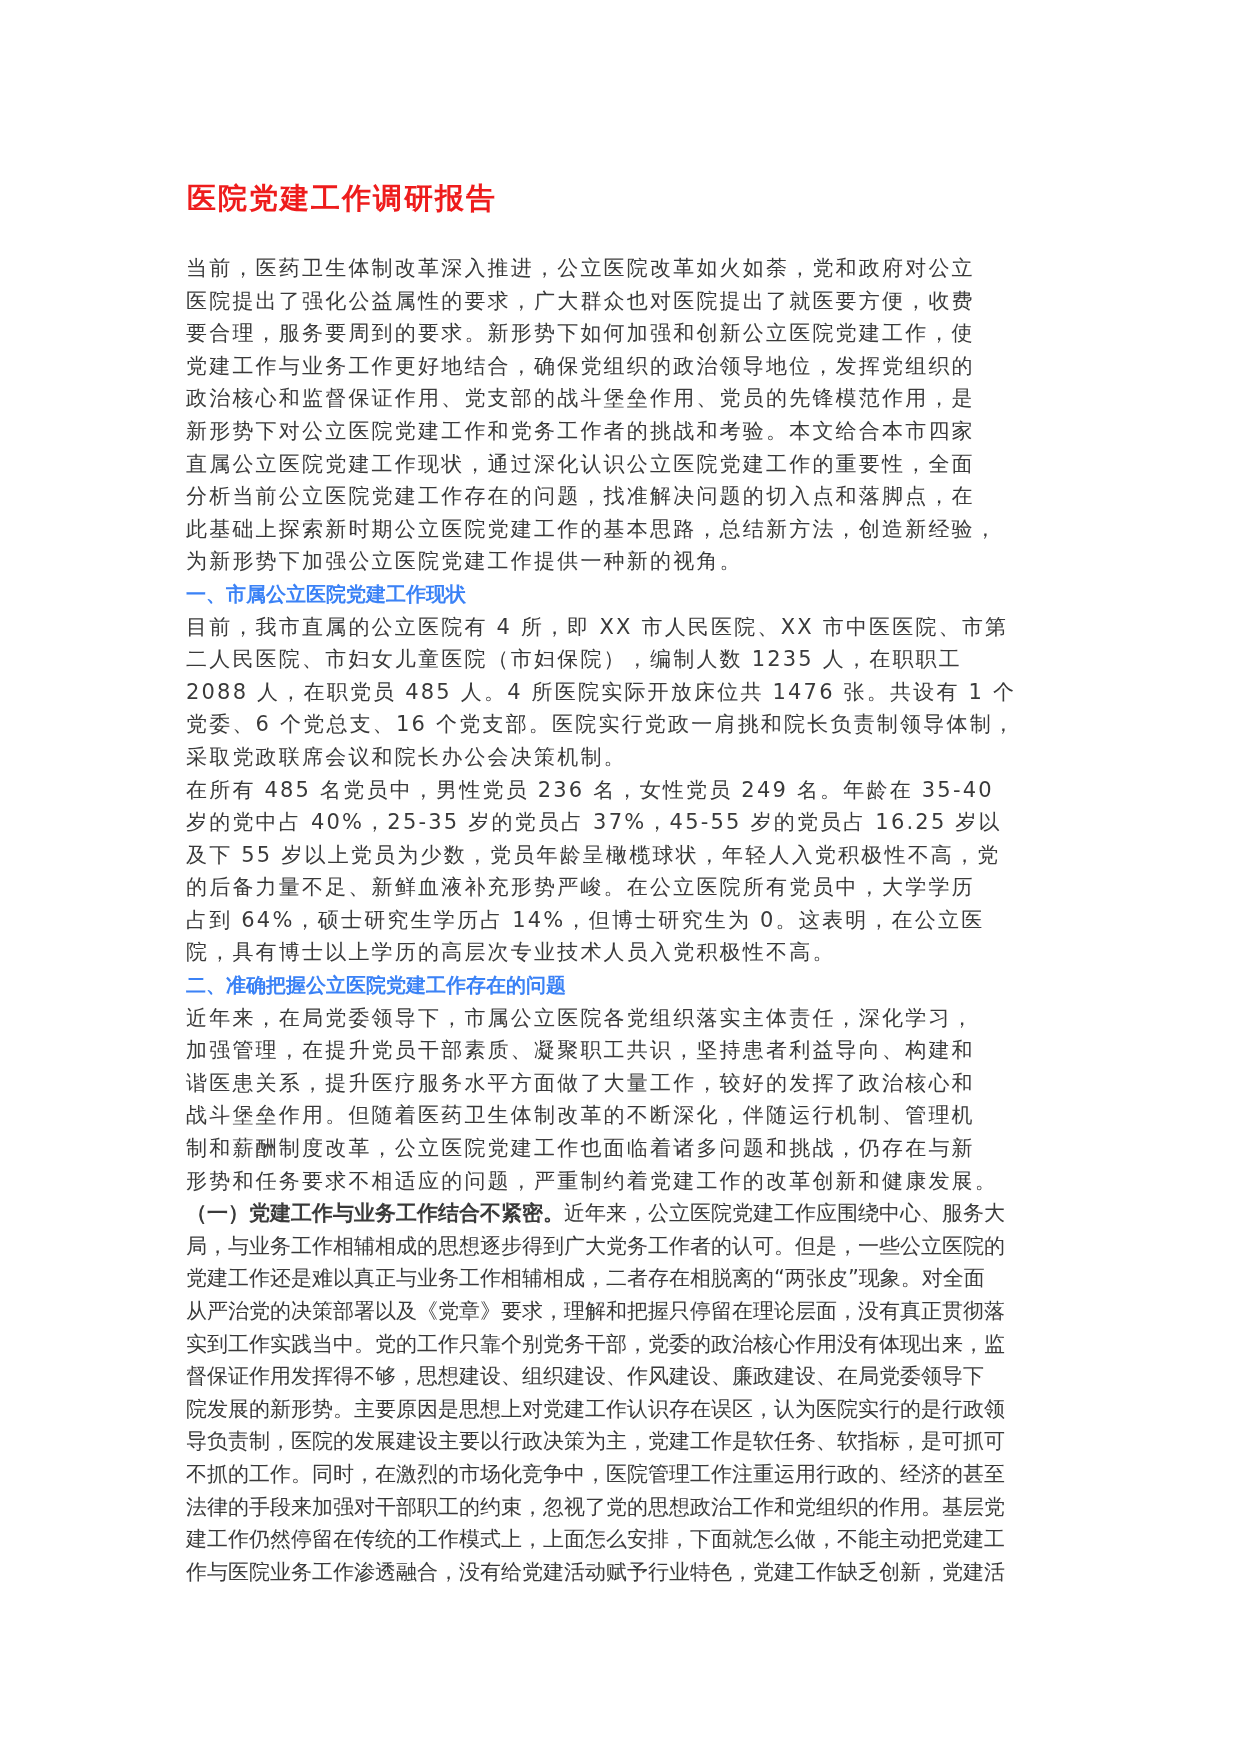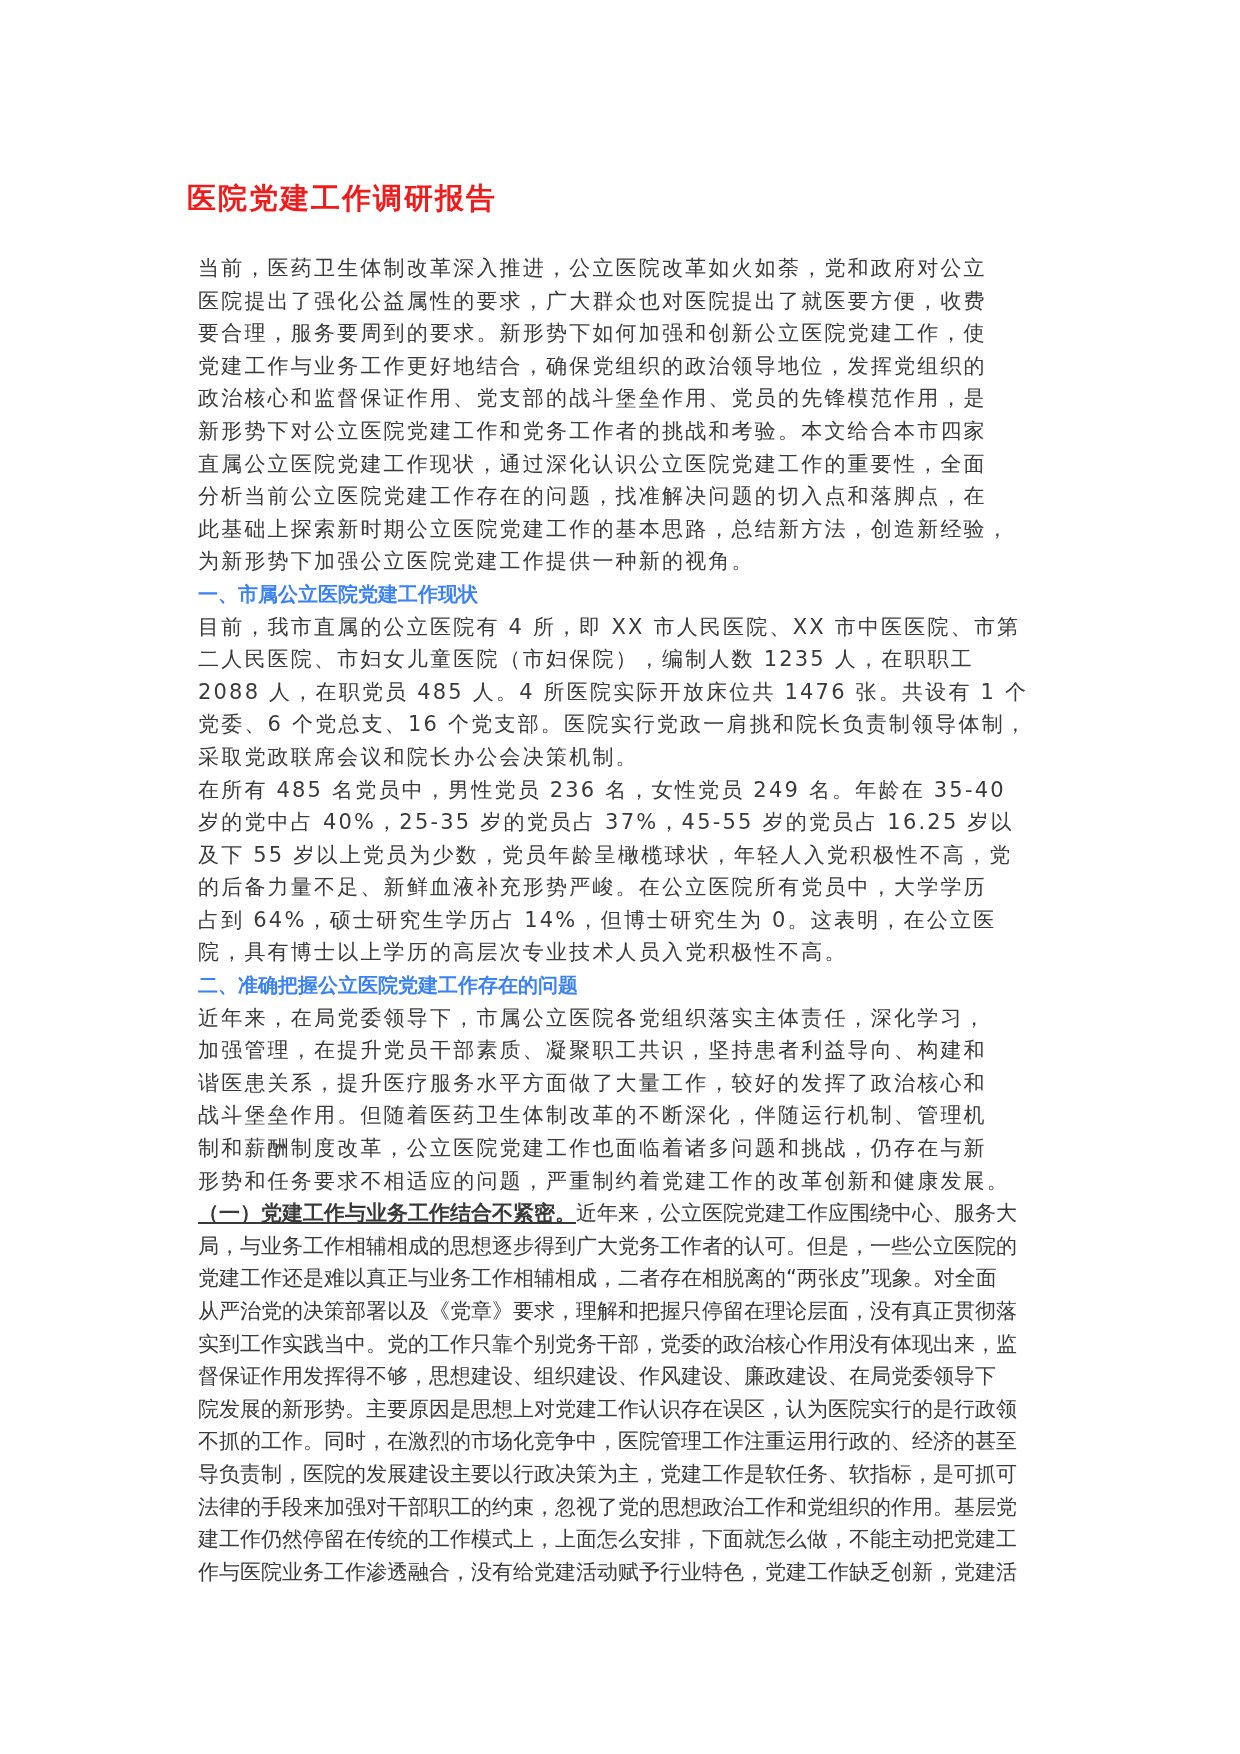--- a/index.html
+++ b/index.html
@@ -5,29 +5,29 @@
     html, body { margin: 0; padding: 0; background: #ffffff; }
     body { width: 1240px; height: 1754px; position: relative; overflow: hidden; }
     .page { position: absolute; left: 0; top: 0; width: 1148px; height: 1754px; background: #ffffff; }
     .title {
       position: absolute; left: 187px; top: 178px;
       font-family: "DejaVu Serif", "Liberation Serif", serif;
       font-size: 29px; font-weight: bold; color: #ee1c1c; letter-spacing: 2px;
       white-space: nowrap; line-height: 40px;
     }
     .body {
-      position: absolute; left: 198px; top: 252px; width: 880px;
+      position: absolute; left: 186px; top: 252px; width: 880px;
       font-family: "DejaVu Sans", "Liberation Sans", sans-serif;
       color: #3a3a3a; font-size: 21px; line-height: 32.6px;
     }
     .line { display: block; white-space: nowrap; height: 32.6px; overflow: visible; }
     .ls1 { letter-spacing: 2.2px; }
     .ls3 { letter-spacing: 0px; }
     .heading { font-weight: bold; color: #3b82f6; letter-spacing: 0px; font-size: 20px; }
-    .sub-heading { font-weight: bold; text-decoration: underline; }
+    .sub-heading { font-weight: bold; }
   </style>
 </head>
 <body>
 
 <div class="page">
   <div class="title">医院党建工作调研报告</div>
 
   <div class="body">
     <div class="ls1">
       <span class="line">当前，医药卫生体制改革深入推进，公立医院改革如火如荼，党和政府对公立</span>
@@ -75,20 +75,20 @@
     <div class="ls3">
       <span class="line">
         <span class="sub-heading">（一）党建工作与业务工作结合不紧密。</span><span>近年来，公立医院党建工作应围绕中心、服务大</span>
       </span>
       <span class="line">局，与业务工作相辅相成的思想逐步得到广大党务工作者的认可。但是，一些公立医院的</span>
       <span class="line">党建工作还是难以真正与业务工作相辅相成，二者存在相脱离的“两张皮”现象。对全面</span>
       <span class="line">从严治党的决策部署以及《党章》要求，理解和把握只停留在理论层面，没有真正贯彻落</span>
       <span class="line">实到工作实践当中。党的工作只靠个别党务干部，党委的政治核心作用没有体现出来，监</span>
       <span class="line">督保证作用发挥得不够，思想建设、组织建设、作风建设、廉政建设、在局党委领导下</span>
       <span class="line">院发展的新形势。主要原因是思想上对党建工作认识存在误区，认为医院实行的是行政领</span>
+      <span class="line">导负责制，医院的发展建设主要以行政决策为主，党建工作是软任务、软指标，是可抓可</span>
       <span class="line">不抓的工作。同时，在激烈的市场化竞争中，医院管理工作注重运用行政的、经济的甚至</span>
-      <span class="line">导负责制，医院的发展建设主要以行政决策为主，党建工作是软任务、软指标，是可抓可</span>
       <span class="line">法律的手段来加强对干部职工的约束，忽视了党的思想政治工作和党组织的作用。基层党</span>
       <span class="line">建工作仍然停留在传统的工作模式上，上面怎么安排，下面就怎么做，不能主动把党建工</span>
       <span class="line">作与医院业务工作渗透融合，没有给党建活动赋予行业特色，党建工作缺乏创新，党建活</span>
     </div>
   </div>
 </div>
 
 </body></html>

